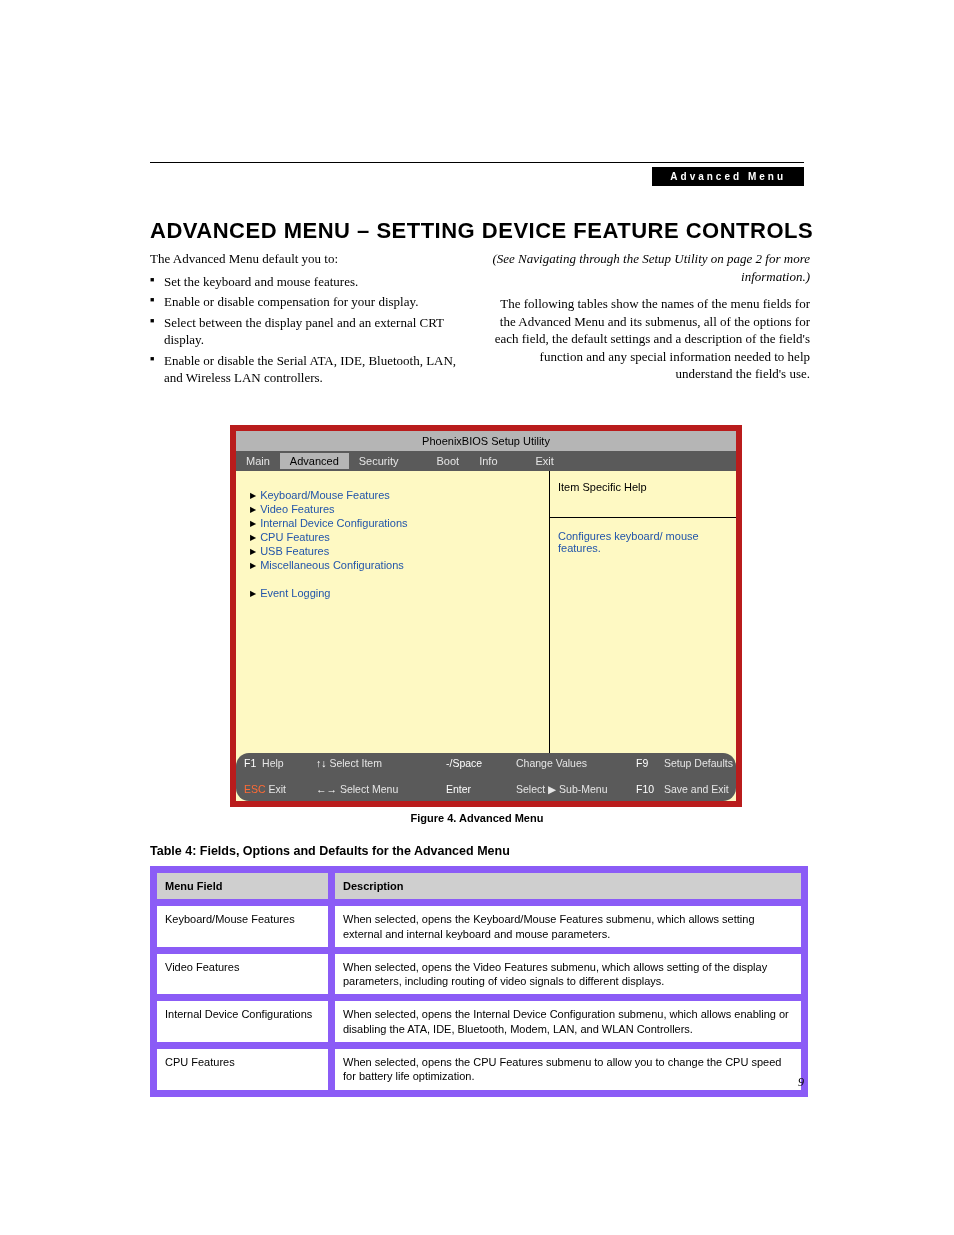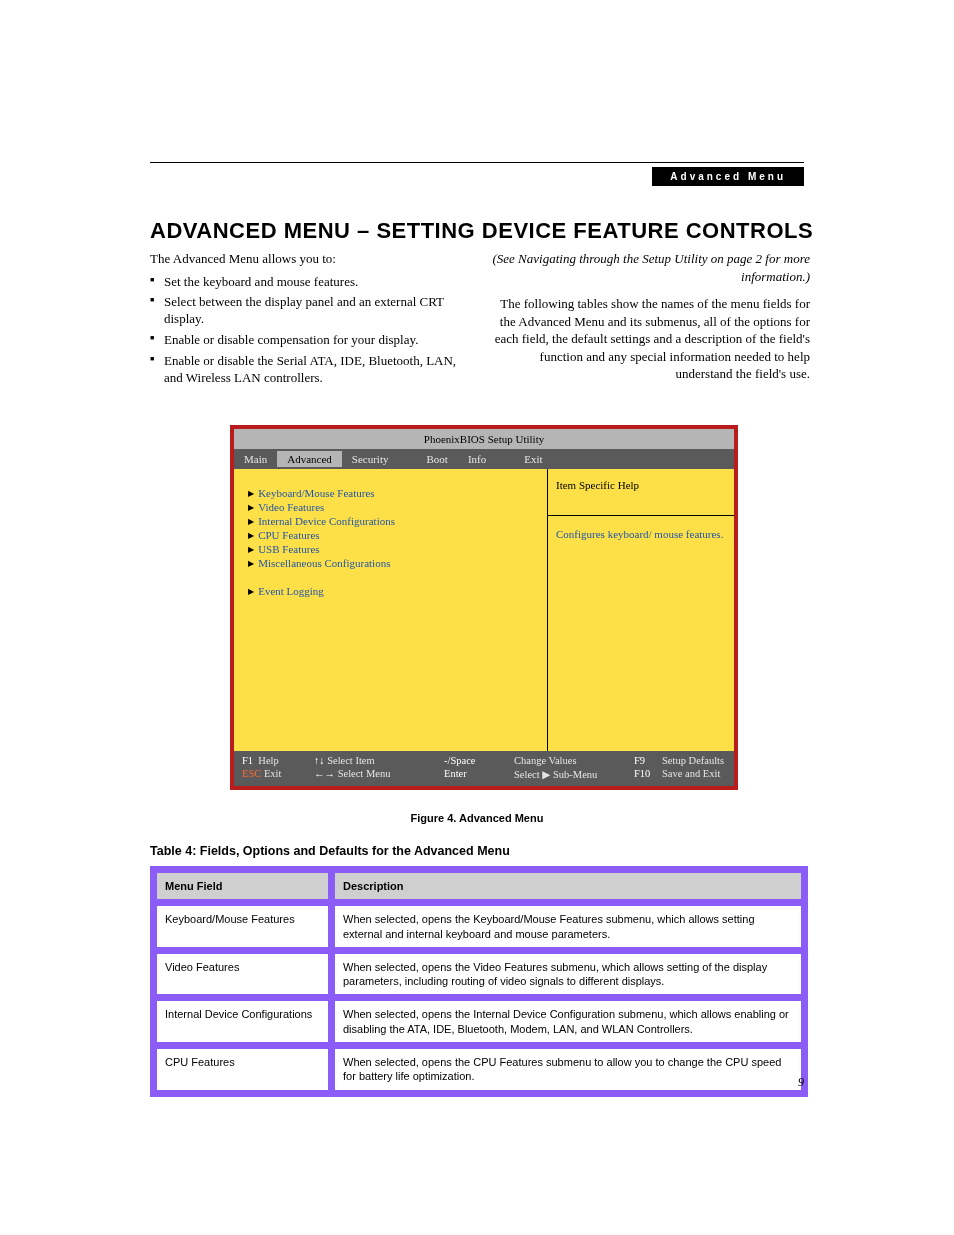--- a/index.html
+++ b/index.html
@@ -85,24 +85,24 @@
   }
   .rightcol .note { font-style: italic; margin: 0 0 10px 0; }
   .rightcol p { margin: 0; text-align: right; }
 
   
   .bios {
     position: absolute;
     top: 425px;
     left: 230px;
     width: 500px;
-    border: 4px solid #b91c1c;
-    font-family: Liberation Serif, serif;
+    border: 6px solid #b91c1c;
+    font-family: Liberation Sans, sans-serif;
     font-size: 11px;
-    background: #fde047;
+    background: #fef9c3;
   }
   .bios-title {
     background: #b5b5b5;
     text-align: center;
     padding: 4px 0;
     color: #000;
   }
   .bios-tabs {
     background: #5a5a5a;
     color: #e5e5e5;
@@ -152,22 +152,23 @@
     border-top: 1px solid #000;
     margin: 6px -8px 12px -8px;
   }
   .bios-foot {
     background: #5a5a5a;
     color: #e5e5e5;
     font-size: 10.5px;
     padding: 4px 8px 6px 8px;
     display: grid;
     grid-template-columns: 72px 130px 70px 120px 28px auto;
-    row-gap: 2px;
+    row-gap: 14px;
     white-space: nowrap;
+    border-radius: 13px;
   }
   .bios-foot .k { color: #fff; }
   .bios-foot .e { color: #ff6b35; }
 
   .figure-caption {
     position: absolute;
     top: 812px;
     left: 0;
     right: 0;
     text-align: center;
@@ -216,25 +217,25 @@
 </head>
 <body>
 
 <div class="page">
   <div class="top-rule"></div>
   <div class="header-badge">Advanced Menu</div>
 
   <h1 class="title">ADVANCED MENU – SETTING DEVICE FEATURE CONTROLS</h1>
 
   <div class="intro">
-    <p>The Advanced Menu allows you to:</p>
+    <p>The Advanced Menu default you to:</p>
     <ul>
       <li>Set the keyboard and mouse features.</li>
+      <li>Enable or disable compensation for your display.</li>
       <li>Select between the display panel and an external CRT display.</li>
-      <li>Enable or disable compensation for your display.</li>
       <li>Enable or disable the Serial ATA, IDE, Bluetooth, LAN, and Wireless LAN controllers.</li>
     </ul>
   </div>
 
   <div class="rightcol">
     <p class="note">(See Navigating through the Setup Utility on page 2 for more information.)</p>
     <p>The following tables show the names of the menu fields for the Advanced Menu and its submenus, all of the options for each field, the default settings and a description of the field's function and any special information needed to help understand the field's use.</p>
   </div>
 
   <div class="bios">

